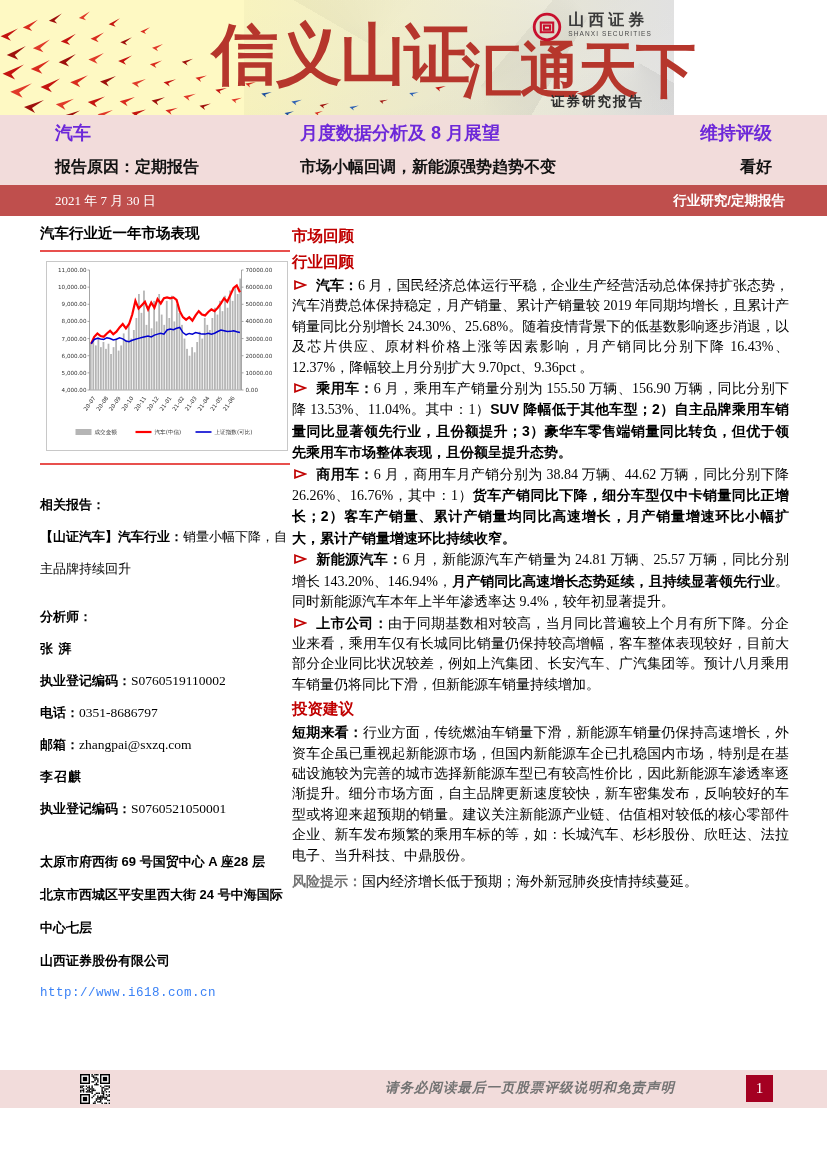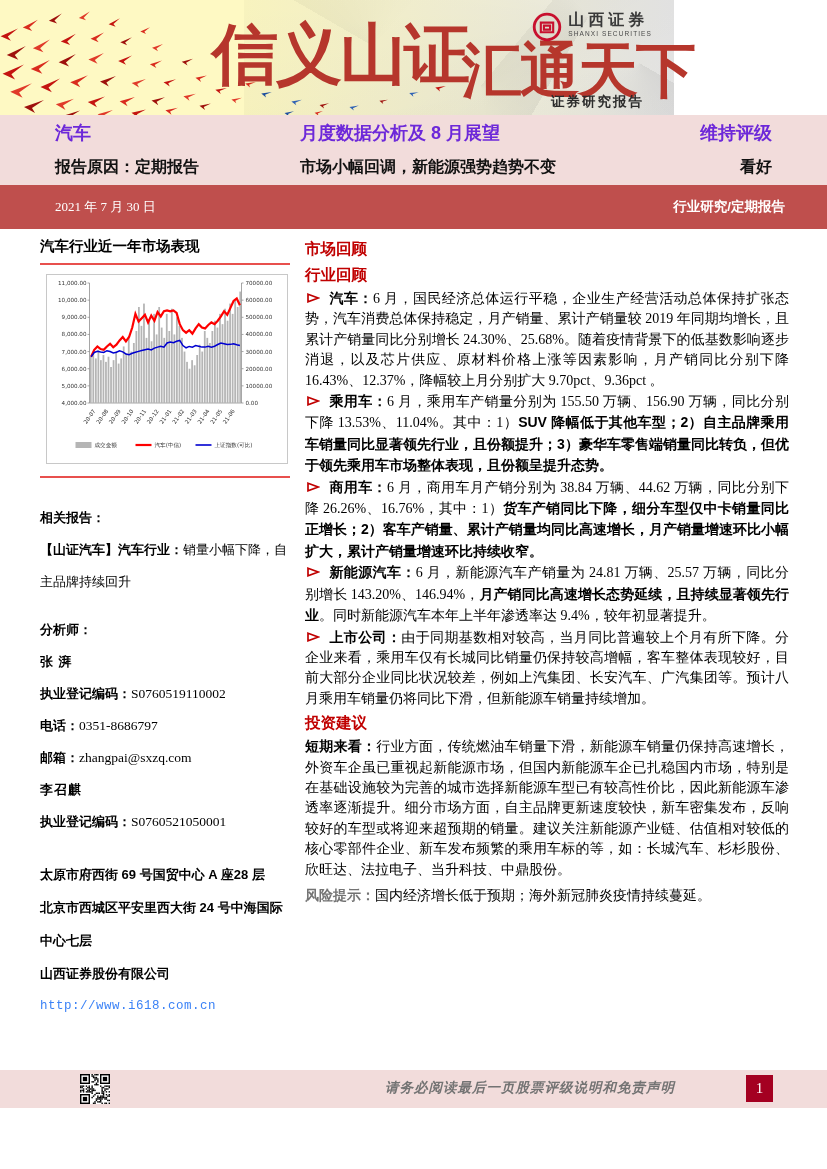--- a/index.html
+++ b/index.html
@@ -29,29 +29,29 @@
   .brand-en { font-size:6.5px; color:#4a4a4a; letter-spacing:1.1px; margin-top:3px; }
   .report-type { position:absolute; right:30px; top:93px; font-size:13.5px; font-weight:600; color:#2b2b2b; letter-spacing:2px; }
 
   
   .title-band { width:827px; height:70px; background:#f2dcdb; padding:0 55px; display:flex; flex-direction:column; }
   .tb-row { flex:1; display:grid; grid-template-columns:245px 1fr 175px; align-items:center; }
   .tb-industry, .tb-title, .tb-rating-action { font-size:18px; font-weight:bold; color:#6d28d9; }
   .tb-rating-action { text-align:right; }
   .tb-reason, .tb-subtitle, .tb-rating { font-size:16px; font-weight:bold; color:#111; }
   .tb-rating { text-align:right; }
-  .date-band { width:827px; height:44px; background:#bf4f4d; color:#ffffff; padding:0 42px 0 55px;
+  .date-band { width:827px; height:31px; background:#bf4f4d; color:#ffffff; padding:0 42px 0 55px;
     display:flex; align-items:center; justify-content:space-between; }
   .db-date { font-size:13px; font-family:"Liberation Serif","DejaVu Serif",serif; }
   .db-cat { font-size:13.5px; font-weight:bold; }
 
   
   .content { display:flex; padding:6px 38px 0 40px; height:854px; }
   .sidebar { width:250px; flex:none; }
-  .main { flex:1; margin-left:15px; }
+  .main { flex:1; margin-left:2px; }
 
   .sb-chart-title { font-size:14.5px; font-weight:bold; color:#000; padding-top:2px; }
   .sb-hr { border:none; border-top:2px solid #e8504d; margin:7px 0 0 0; }
   .chart-box { border:1px solid #c8c8c8; margin:9px 2px 12px 6px; height:190px; background:#fff; }
   .chart-box svg { width:100%; height:100%; display:block; }
   .sb-hr2 { border:none; border-top:2px solid #e8504d; margin:0 0 0 0; }
 
   .sb-block { font-size:13px; color:#000; }
   .sb-related { margin-top:24px; line-height:32px; }
   .sb-analysts { margin-top:16px; line-height:32px; }

